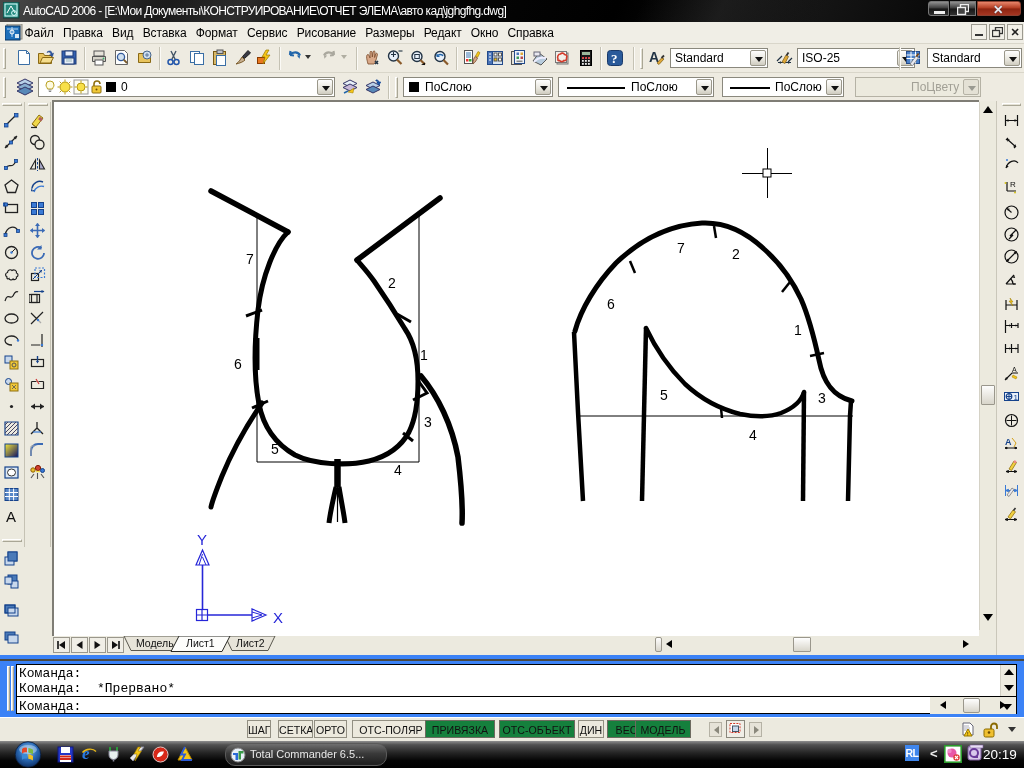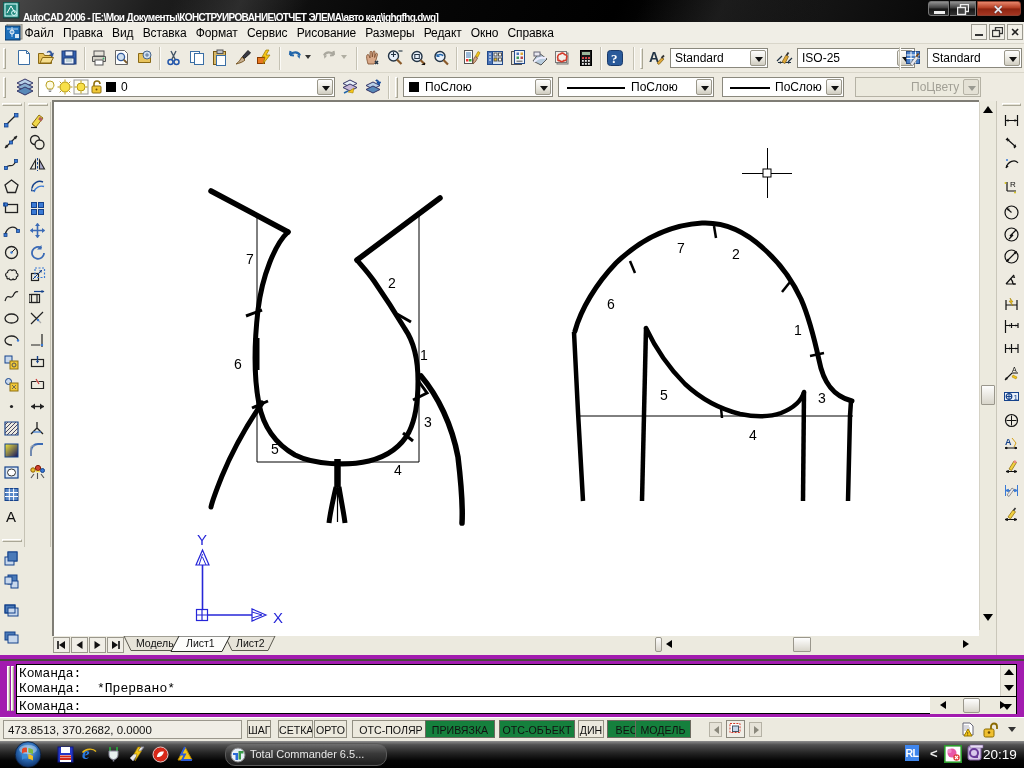--- a/index.html
+++ b/index.html
@@ -23,21 +23,21 @@
 
 <div class="ab" style="left:0;top:0;width:1024px;height:22px;background:linear-gradient(115deg,#4a4a4a 0%,#1d1d1d 15%,#070707 38%,#000 60%,#141414 80%,#000 100%)">
       <div class="ab" style="left:120px;top:0;width:260px;height:22px;background:linear-gradient(115deg,transparent 20%,rgba(90,90,90,0.35) 45%,transparent 70%)"></div>
       <div class="ab" style="left:520px;top:0;width:400px;height:22px;background:linear-gradient(115deg,transparent 30%,rgba(70,70,70,0.3) 50%,transparent 75%)"></div>
   <svg class="ab" style="left:3px;top:2px" width="17" height="17" viewBox="0 0 17 17">
         <rect x="0" y="0" width="16" height="16" fill="#23897e" stroke="#0c3c38"></rect>
         <rect x="2" y="2" width="12" height="12" fill="none" stroke="#dff" stroke-width="1"></rect>
         <path d="M4 11 L8 4 L12 11" fill="none" stroke="#fff"></path>
         <circle cx="11" cy="11" r="2.4" fill="none" stroke="#dff"></circle>
       </svg>
-  <div class="ab" style="left:23px;top:12px;font-size:10px;font-weight:bold;color:#fff;letter-spacing:-0.62px">AutoCAD 2006 - [E:\Мои Документы\КОНСТРУИРОВАНИЕ\ОТЧЕТ ЭЛЕМА\авто кад\jghgfhg.dwg]</div>
+  <div class="ab" style="left:23px;top:4px;font-size:12px;font-weight:normal;color:#fff;letter-spacing:-0.62px">AutoCAD 2006 - [E:\Мои Документы\КОНСТРУИРОВАНИЕ\ОТЧЕТ ЭЛЕМА\авто кад\jghgfhg.dwg]</div>
 
   <div class="ab" style="left:928px;top:1px;width:21px;height:15px;border-radius:3px 0 0 3px;border:1px solid #777;background:linear-gradient(#909090,#3a3a3a 48%,#161616 52%,#303030)">
         <div class="ab" style="left:5px;top:9px;width:11px;height:3px;background:#eee"></div>
       </div>
   <div class="ab" style="left:950px;top:1px;width:26px;height:15px;border:1px solid #777;border-left:none;background:linear-gradient(#909090,#3a3a3a 48%,#161616 52%,#303030)">
         <svg class="ab" style="left:7px;top:2px" width="12" height="11" viewBox="0 0 12 11">
           <rect x="3.5" y="0.5" width="8" height="7" fill="none" stroke="#eee" stroke-width="1.4"></rect>
           <rect x="0.5" y="3.5" width="8" height="7" fill="#444" stroke="#eee" stroke-width="1.4"></rect>
         </svg>
       </div>
@@ -726,21 +726,21 @@
 <text x="14" y="11" font-size="10.5" fill="#111" font-family="'Liberation Sans',sans-serif">Модель</text>
 <text x="64" y="11" font-size="10.5" fill="#111" font-family="'Liberation Sans',sans-serif">Лист1</text>
 <text x="114" y="11" font-size="10.5" fill="#111" font-family="'Liberation Sans',sans-serif">Лист2</text>
 </svg>
       <div class="ab" style="left:603px;top:1px;width:7px;height:15px;background:linear-gradient(#fefefe,#d8d5ca);border:1px solid #9a978c;border-radius:2px"></div>
       <div class="ab" style="left:614px;top:4px;width:0;height:0;border:4.5px solid transparent;border-right:6px solid #000;border-left:none"></div>
       <div class="ab" style="left:741px;top:1px;width:18px;height:15px;background:linear-gradient(#fefefe,#d8d5ca);border:1px solid #9a978c;border-radius:1px"></div>
       <div class="ab" style="left:911px;top:4px;width:0;height:0;border:4.5px solid transparent;border-left:6px solid #000;border-right:none"></div>
     </div>
 
-<div class="ab" style="left:0;top:655px;width:1024px;height:62px;background:#a21caf">
+<div class="ab" style="left:0;top:655px;width:1024px;height:62px;background:#3b82f6">
       <div class="ab" style="left:0;top:4px;width:1024px;height:2px;background:#4a4840"></div>
   <div class="grip" style="left:7px;top:11px;height:45px"></div>
   <div class="grip" style="left:11px;top:11px;height:45px"></div>
   <div class="ab" style="left:16px;top:9px;width:1001px;height:50px;border:1px solid #000;background:#fff">
     <div class="ab" style="left:2px;top:1px;font-family:'Liberation Mono',monospace;font-size:13px;color:#000;line-height:15px;white-space:pre">Команда:
 Команда:  *Прервано*</div>
     <div class="ab" style="right:0;top:0;width:16px;height:31px;background:#eceade;border-left:1px solid #d0cec2">
       <div class="ab" style="left:3px;top:4px;width:0;height:0;border:5px solid transparent;border-bottom:6px solid #000;border-top:none"></div>
       <div class="ab" style="left:3px;top:20px;width:0;height:0;border:5px solid transparent;border-top:6px solid #000;border-bottom:none"></div>
     </div>
@@ -749,21 +749,20 @@
     <div class="ab" style="left:913px;top:32px;width:86px;height:17px;background:#eceade">
       <div class="ab" style="left:10px;top:4px;width:0;height:0;border:4.5px solid transparent;border-right:6px solid #000;border-left:none"></div>
       <div class="ab" style="left:33px;top:1px;width:17px;height:15px;background:linear-gradient(#fefefe,#d8d5ca);border:1px solid #9a978c;border-radius:2px"></div>
       <div class="ab" style="left:70px;top:4px;width:0;height:0;border:4.5px solid transparent;border-left:6px solid #000;border-right:none"></div>
     </div>
   </div>
   <div class="ab" style="left:1002px;top:49px;width:0;height:0;border:5px solid transparent;border-top:6px solid #000;border-bottom:none"></div>
 </div>
 
 <div id="statusbar" class="ab" style="left:0;top:717px;width:1024px;height:24px;background:#eceadf;border-top:1px solid #fff">
-  <div class="ab" style="left:3px;top:2px;width:239px;height:19px;border:1px solid #9a978c;background:#f0eee6;font-size:11.5px;color:#111;padding:3px 0 0 4px">473.8513, 370.2682, 0.0000</div>
       <div class="sbtn" style="left:247px;top:2px;width:24px">ШАГ</div>
       <div class="sbtn" style="left:278px;top:2px;width:35px">СЕТКА</div>
       <div class="sbtn" style="left:314px;top:2px;width:33px">ОРТО</div>
       <div class="sbtn" style="left:352px;top:2px;width:78px">ОТС-ПОЛЯР</div>
       <div class="sbtn on" style="left:425px;top:2px;width:70px">ПРИВЯЗКА</div>
       <div class="sbtn on" style="left:499px;top:2px;width:76px">ОТС-ОБЪЕКТ</div>
       <div class="sbtn" style="left:578px;top:2px;width:26px">ДИН</div>
       <div class="sbtn on" style="left:607px;top:2px;width:39px">ВЕС</div>
       <div class="sbtn on" style="left:635px;top:2px;width:56px">МОДЕЛЬ</div>
       <div class="ab" style="left:709px;top:4px;width:13px;height:15px;background:#e6e3d8;border:1px solid #b5b2a5">

